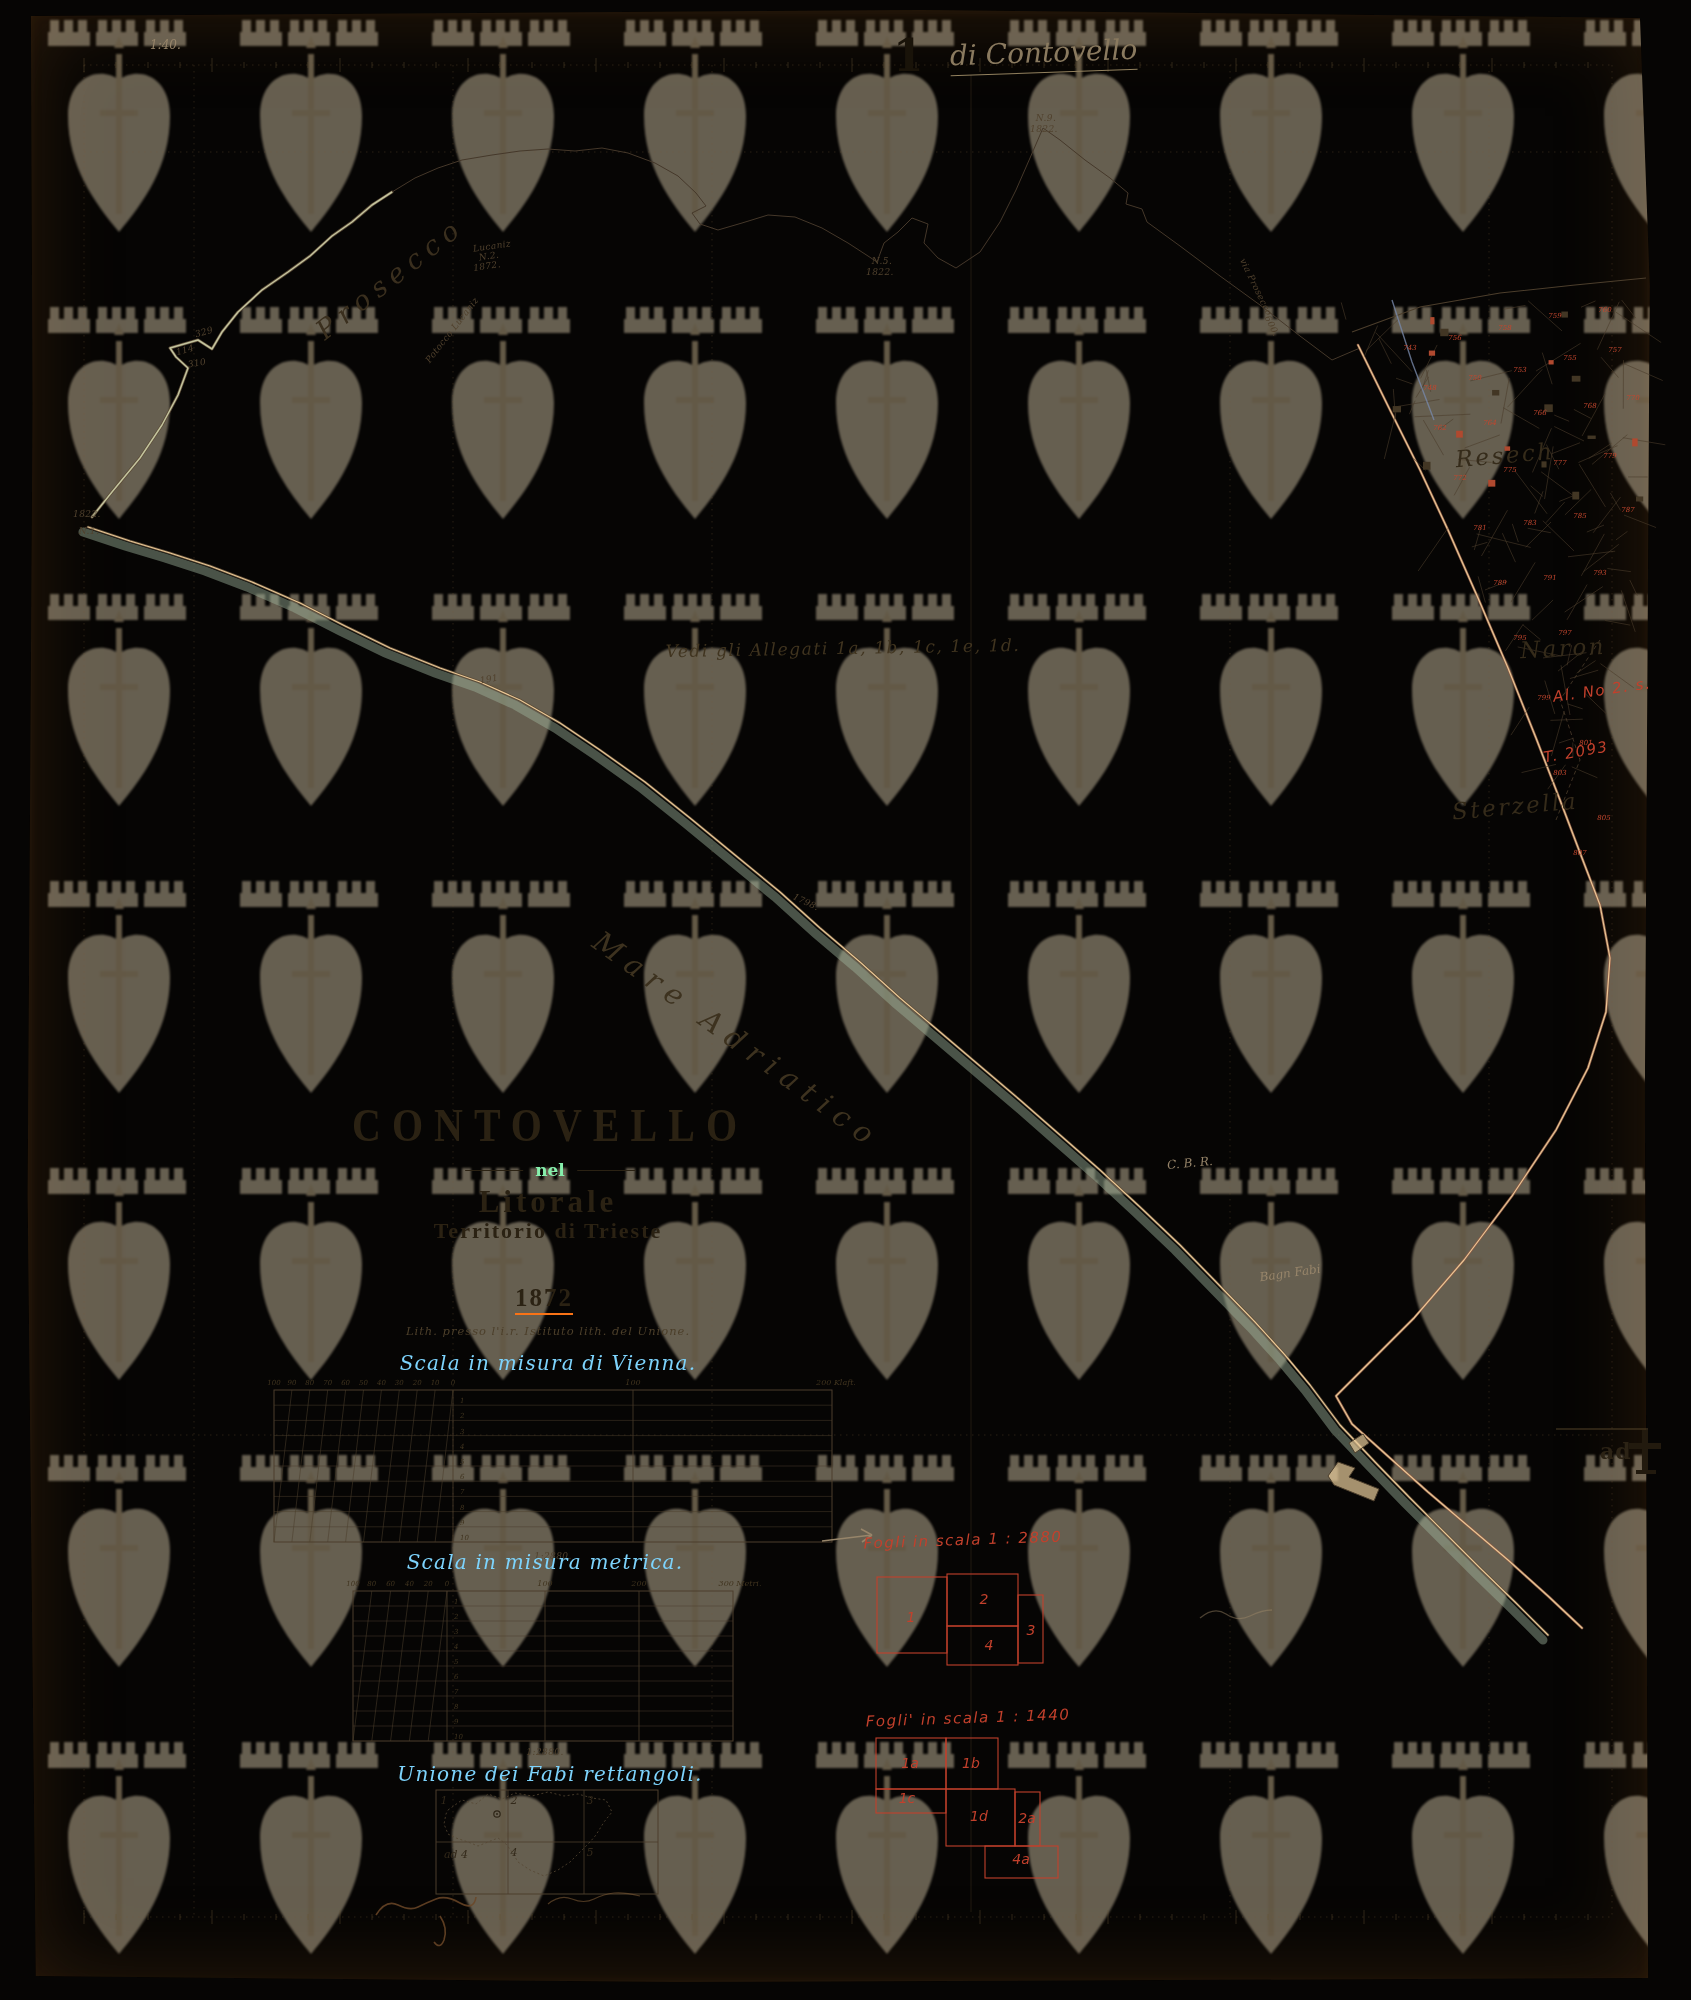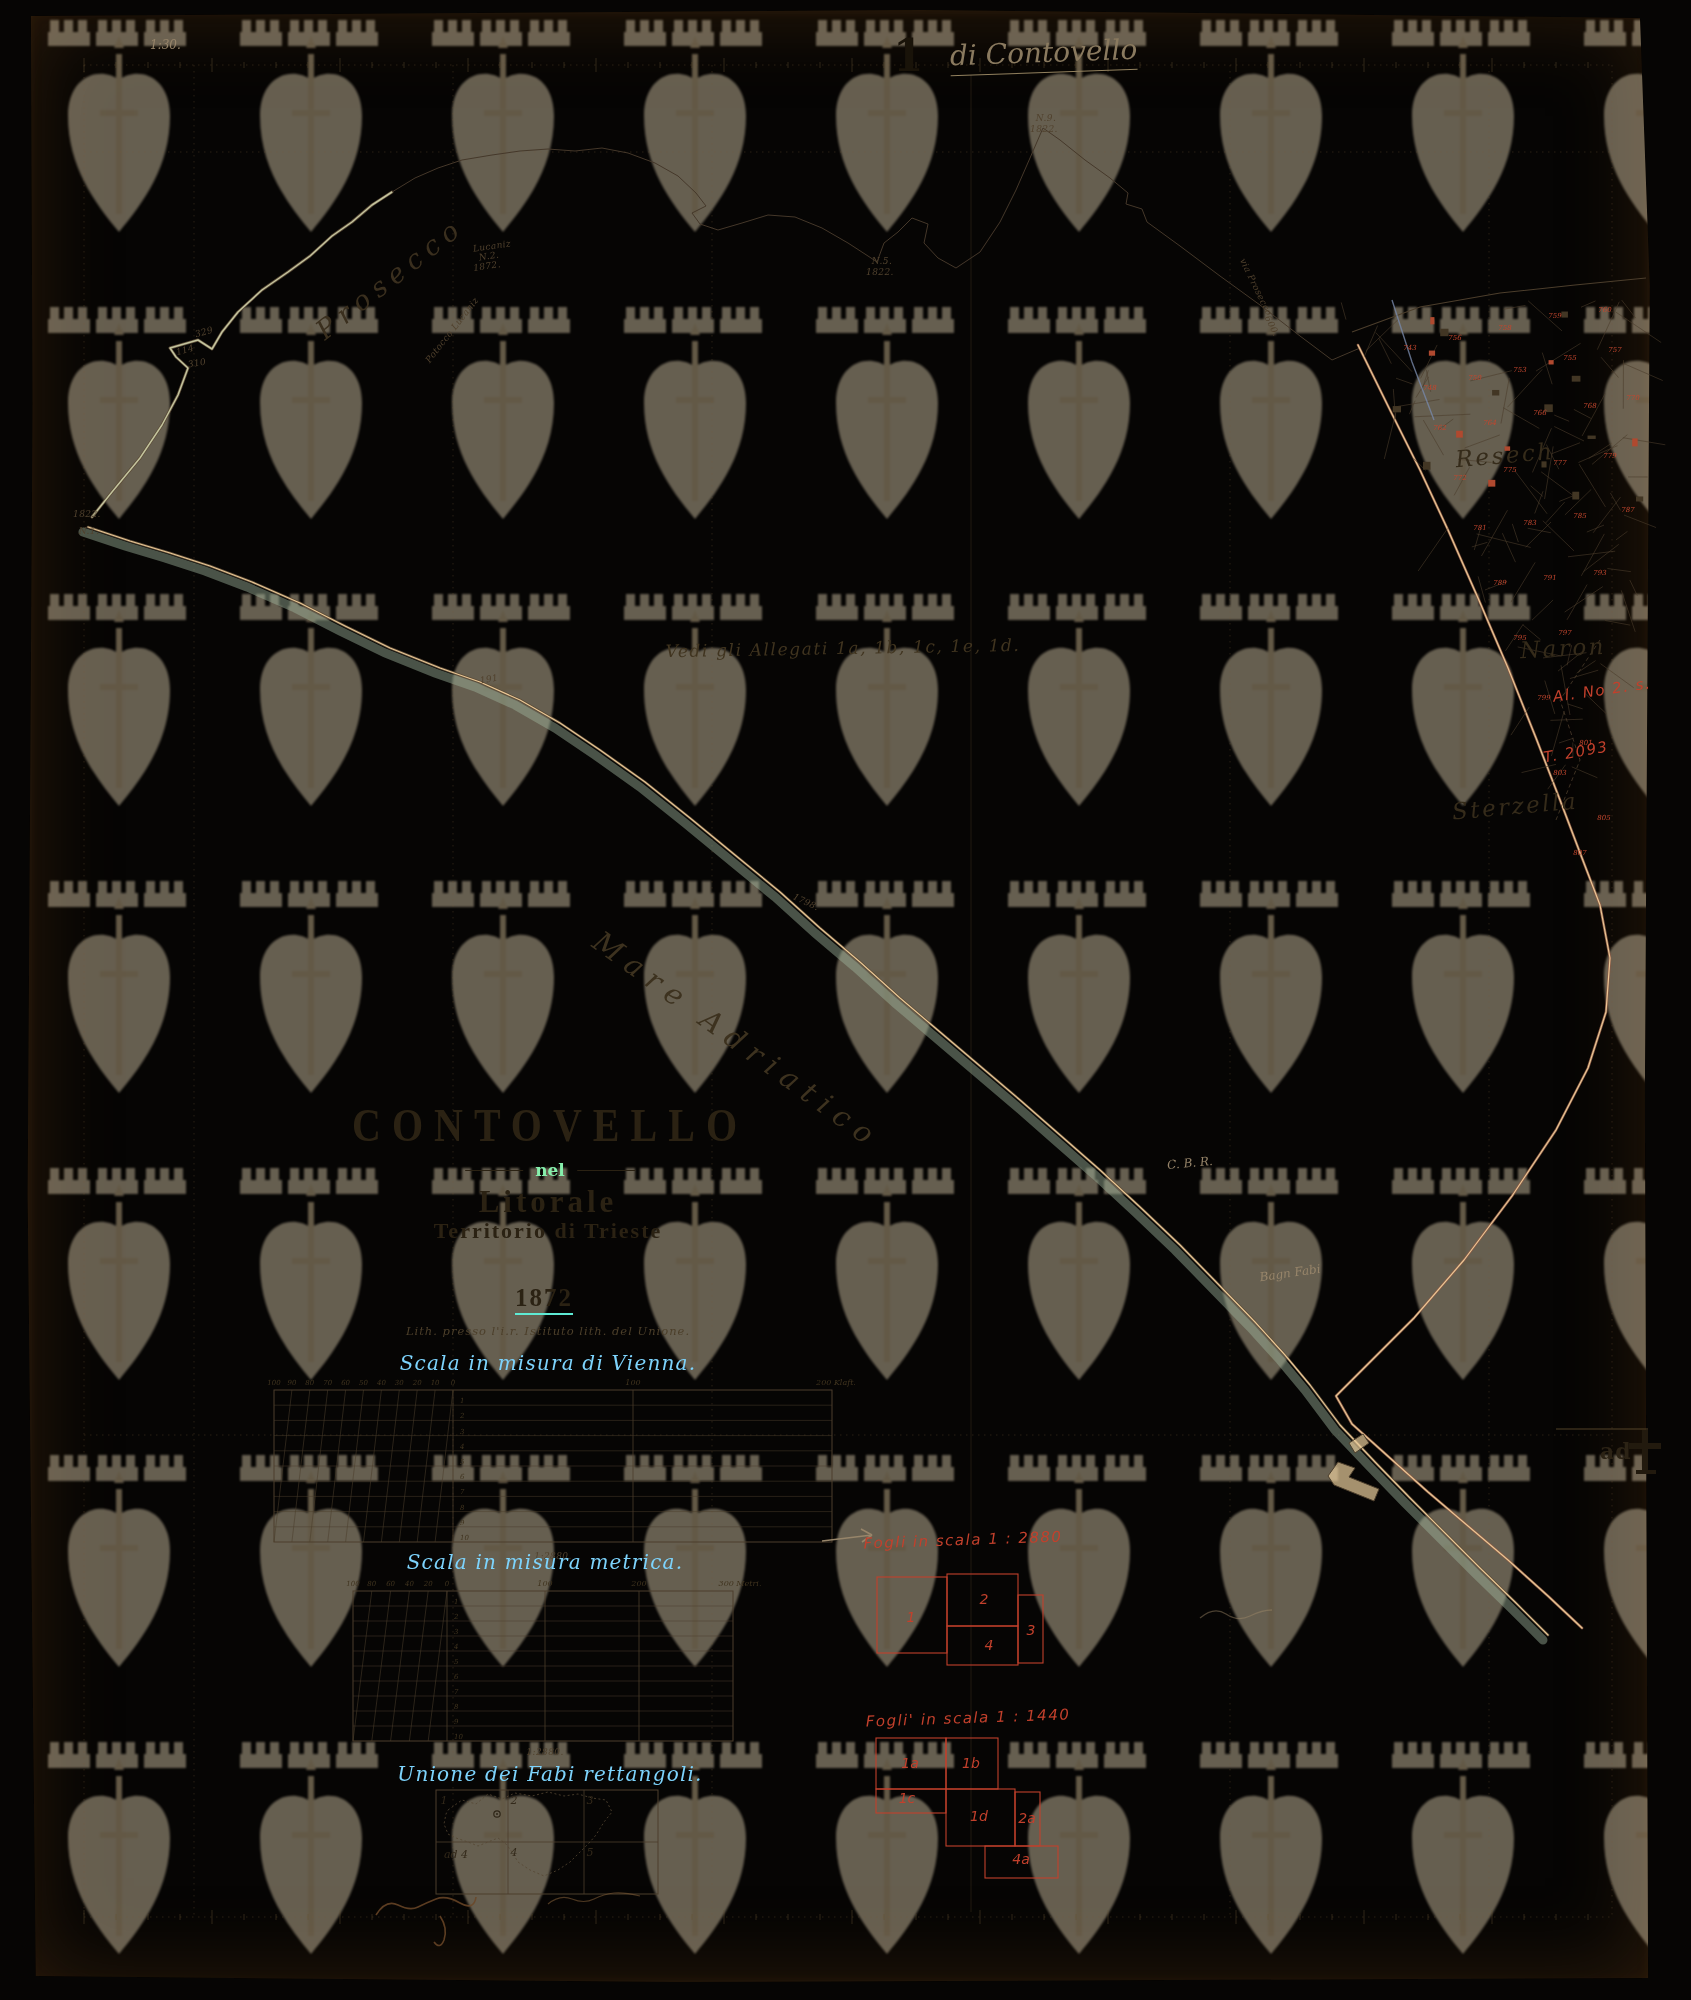--- a/index.html
+++ b/index.html
@@ -31,21 +31,21 @@
   .printmd{font:bold 22px "DejaVu Serif",serif;color:#2c2315;letter-spacing:1px;}
   .sheetno{font:bold 44px "DejaVu Serif",serif;color:#191309;}
   .titleblock div{position:absolute;transform:translateX(-50%);text-align:center;}
   .t-main{left:550px;top:1102px;font:bold 40px "Liberation Serif",serif;color:#2b2213;
           letter-spacing:11px;transform:translateX(-50%) scaleY(1.18)!important;}
   .t-nel{left:550px;top:1160px;font:bold 17px "DejaVu Serif",serif;color:#86efac;}
   .t-nel .rule{display:inline-block;width:58px;border-top:1.6px solid #2b2213;vertical-align:middle;margin:0 12px 3px 12px;}
   .t-lit{left:548px;top:1184px;font:bold 31px "Liberation Serif",serif;color:#2b2213;letter-spacing:4px;}
   .t-terr{left:548px;top:1218px;font:bold 22px "Liberation Serif",serif;color:#2b2213;letter-spacing:2px;}
   .t-year{left:544px;top:1284px;font:bold 25px "Liberation Serif",serif;color:#2b2213;letter-spacing:2px;
-          border-bottom:2px solid #5eead4;padding-bottom:1px;}
+          border-bottom:2px solid #f97316;padding-bottom:1px;}
   .t-impr{left:548px;top:1324px;font:italic 11.5px "DejaVu Serif",serif;color:#4c3f2a;letter-spacing:1px;}
 </style>
 </head>
 <body>
 
 <div class="stage">
   <div class="paper">
     <div id="wm">
         <svg width="150" height="250" style="left:18px;top:6px;opacity:.40;">
           <g fill="#f8e7c4">
@@ -1611,21 +1611,21 @@
         <line x1="1645" y1="1430" x2="1645" y2="1474" stroke="#221a0e" stroke-width="6"></line>
         <line x1="1629" y1="1446" x2="1661" y2="1446" stroke="#221a0e" stroke-width="6"></line>
         <line x1="1636" y1="1472" x2="1656" y2="1472" stroke="#221a0e" stroke-width="4"></line>
       </g>
     </svg>
 
   <div id="labels">
 
     <div class="lbl sheetno" style="left:893px;top:30px;">1</div>
     <div class="lbl pencilbig underl" style="left:950px;top:36px;transform:rotate(-2deg);">di Contovello</div>
-    <div class="lbl pencil" style="left:150px;top:38px;">1:30.</div>
+    <div class="lbl pencil" style="left:150px;top:38px;">1:40.</div>
 
     <div class="lbl printmd" style="left:1600px;top:1438px;">ad</div>
 
     <div class="titleblock">
       <div class="t-main">CONTOVELLO</div>
       <div class="t-nel"><span class="rule"></span><span>nel</span><span class="rule"></span></div>
       <div class="t-lit">Litorale</div>
       <div class="t-terr">Territorio di Trieste</div>
       <div class="t-year">1872</div>
       <div class="t-impr">Lith. presso l'i.r. Istituto lith. del Unione.</div>

